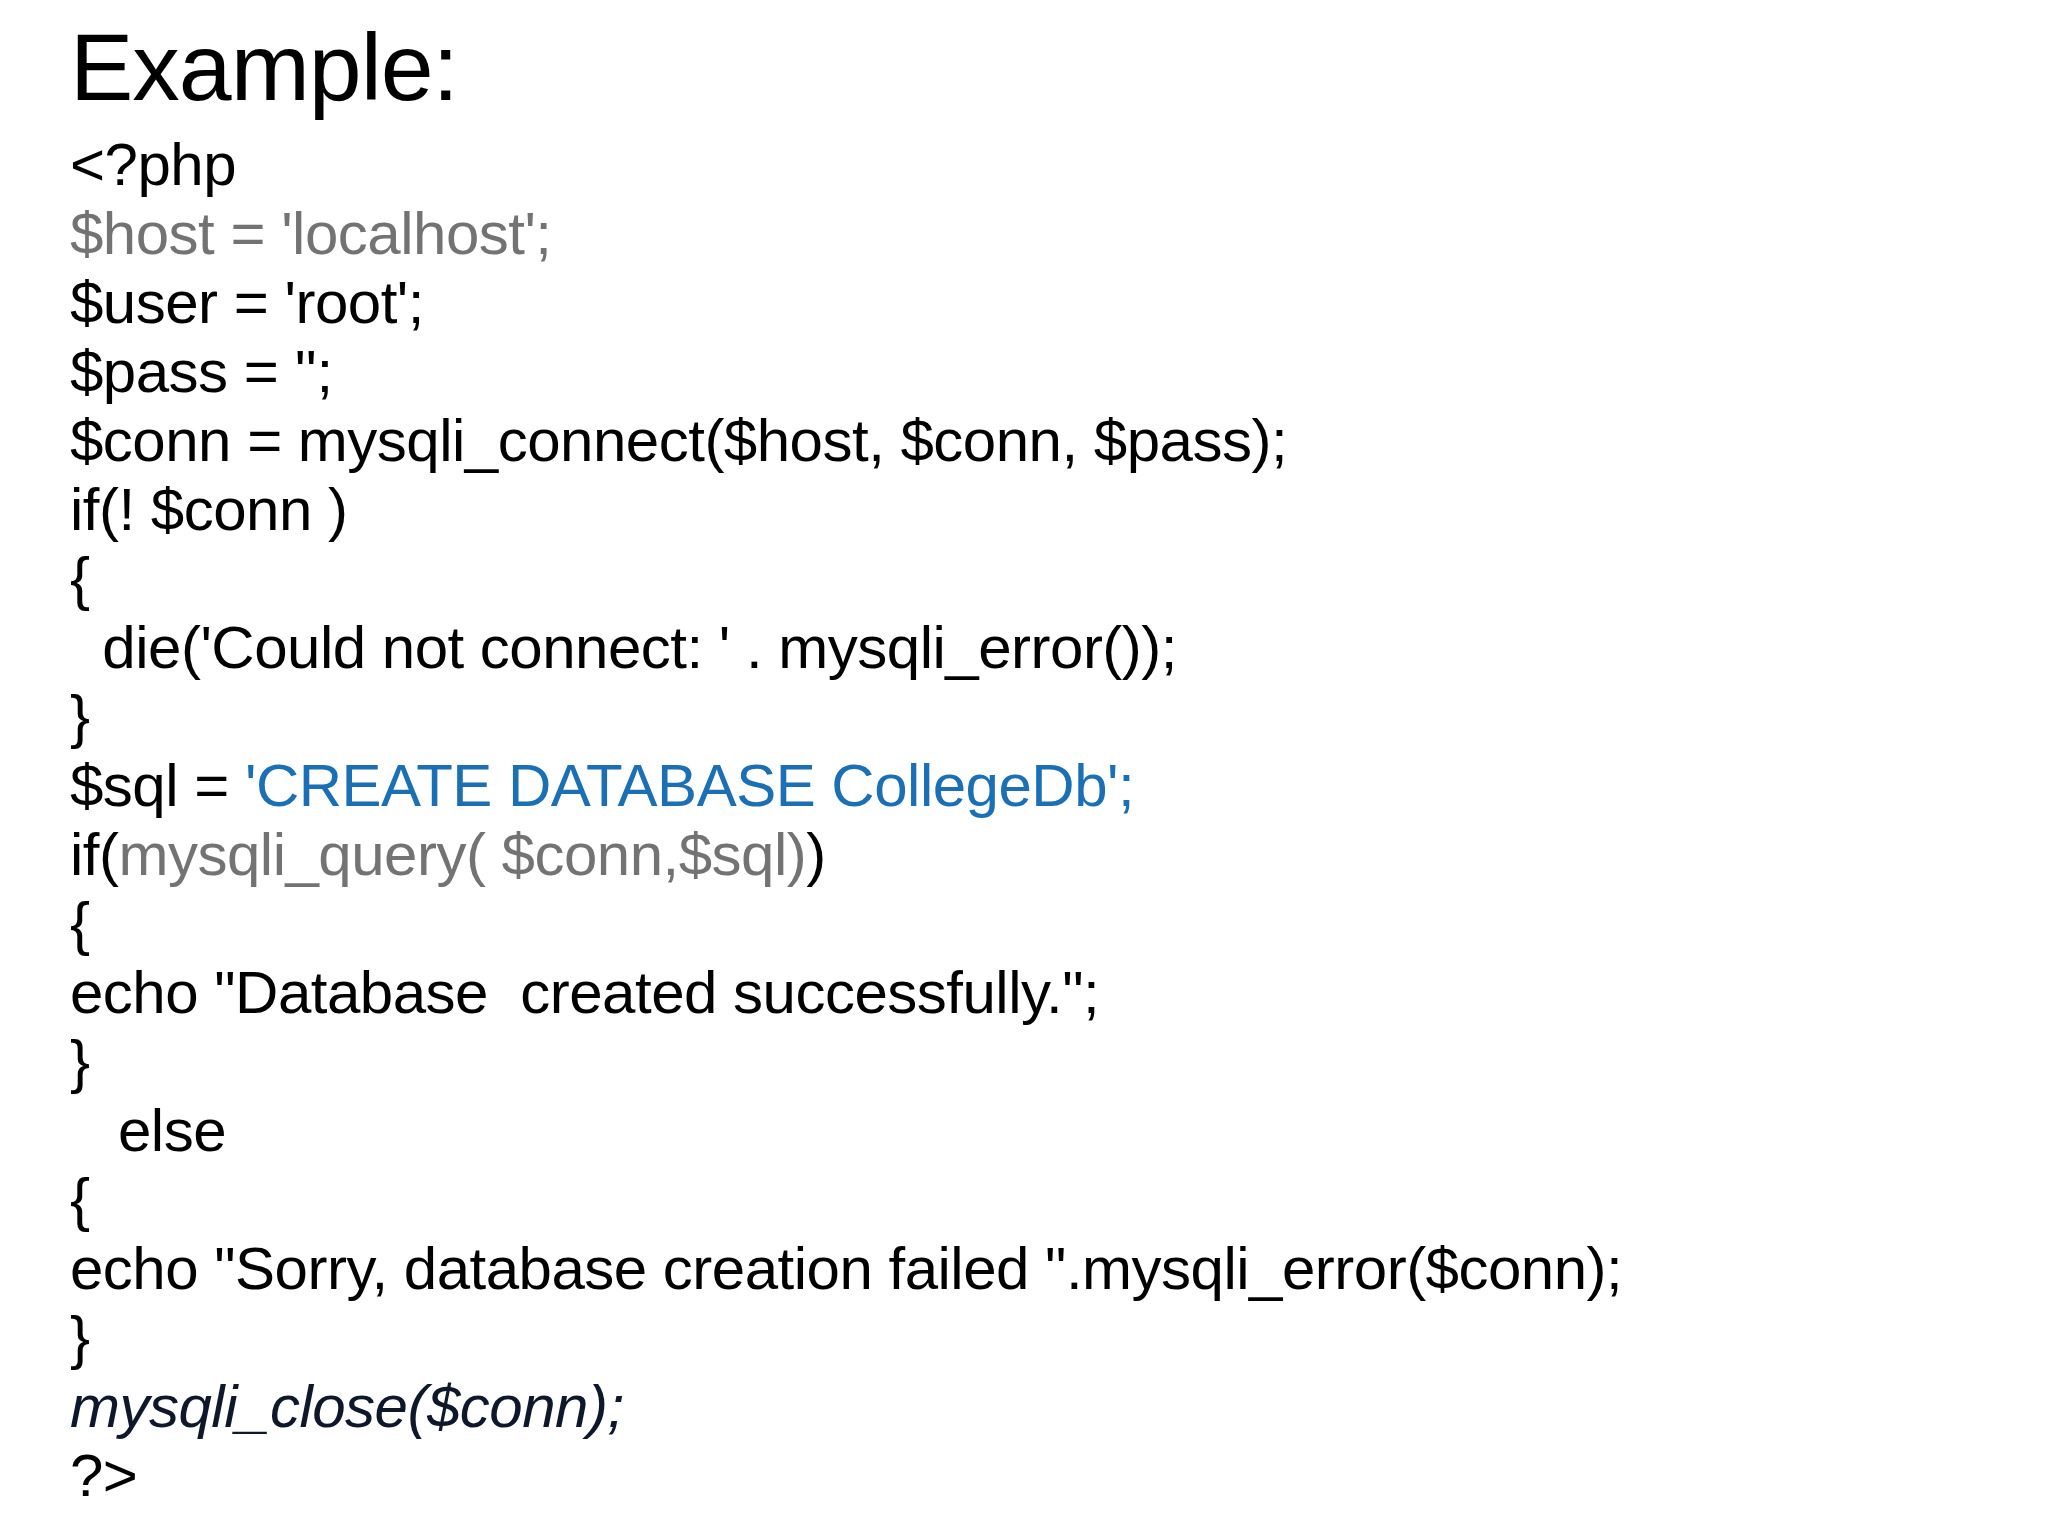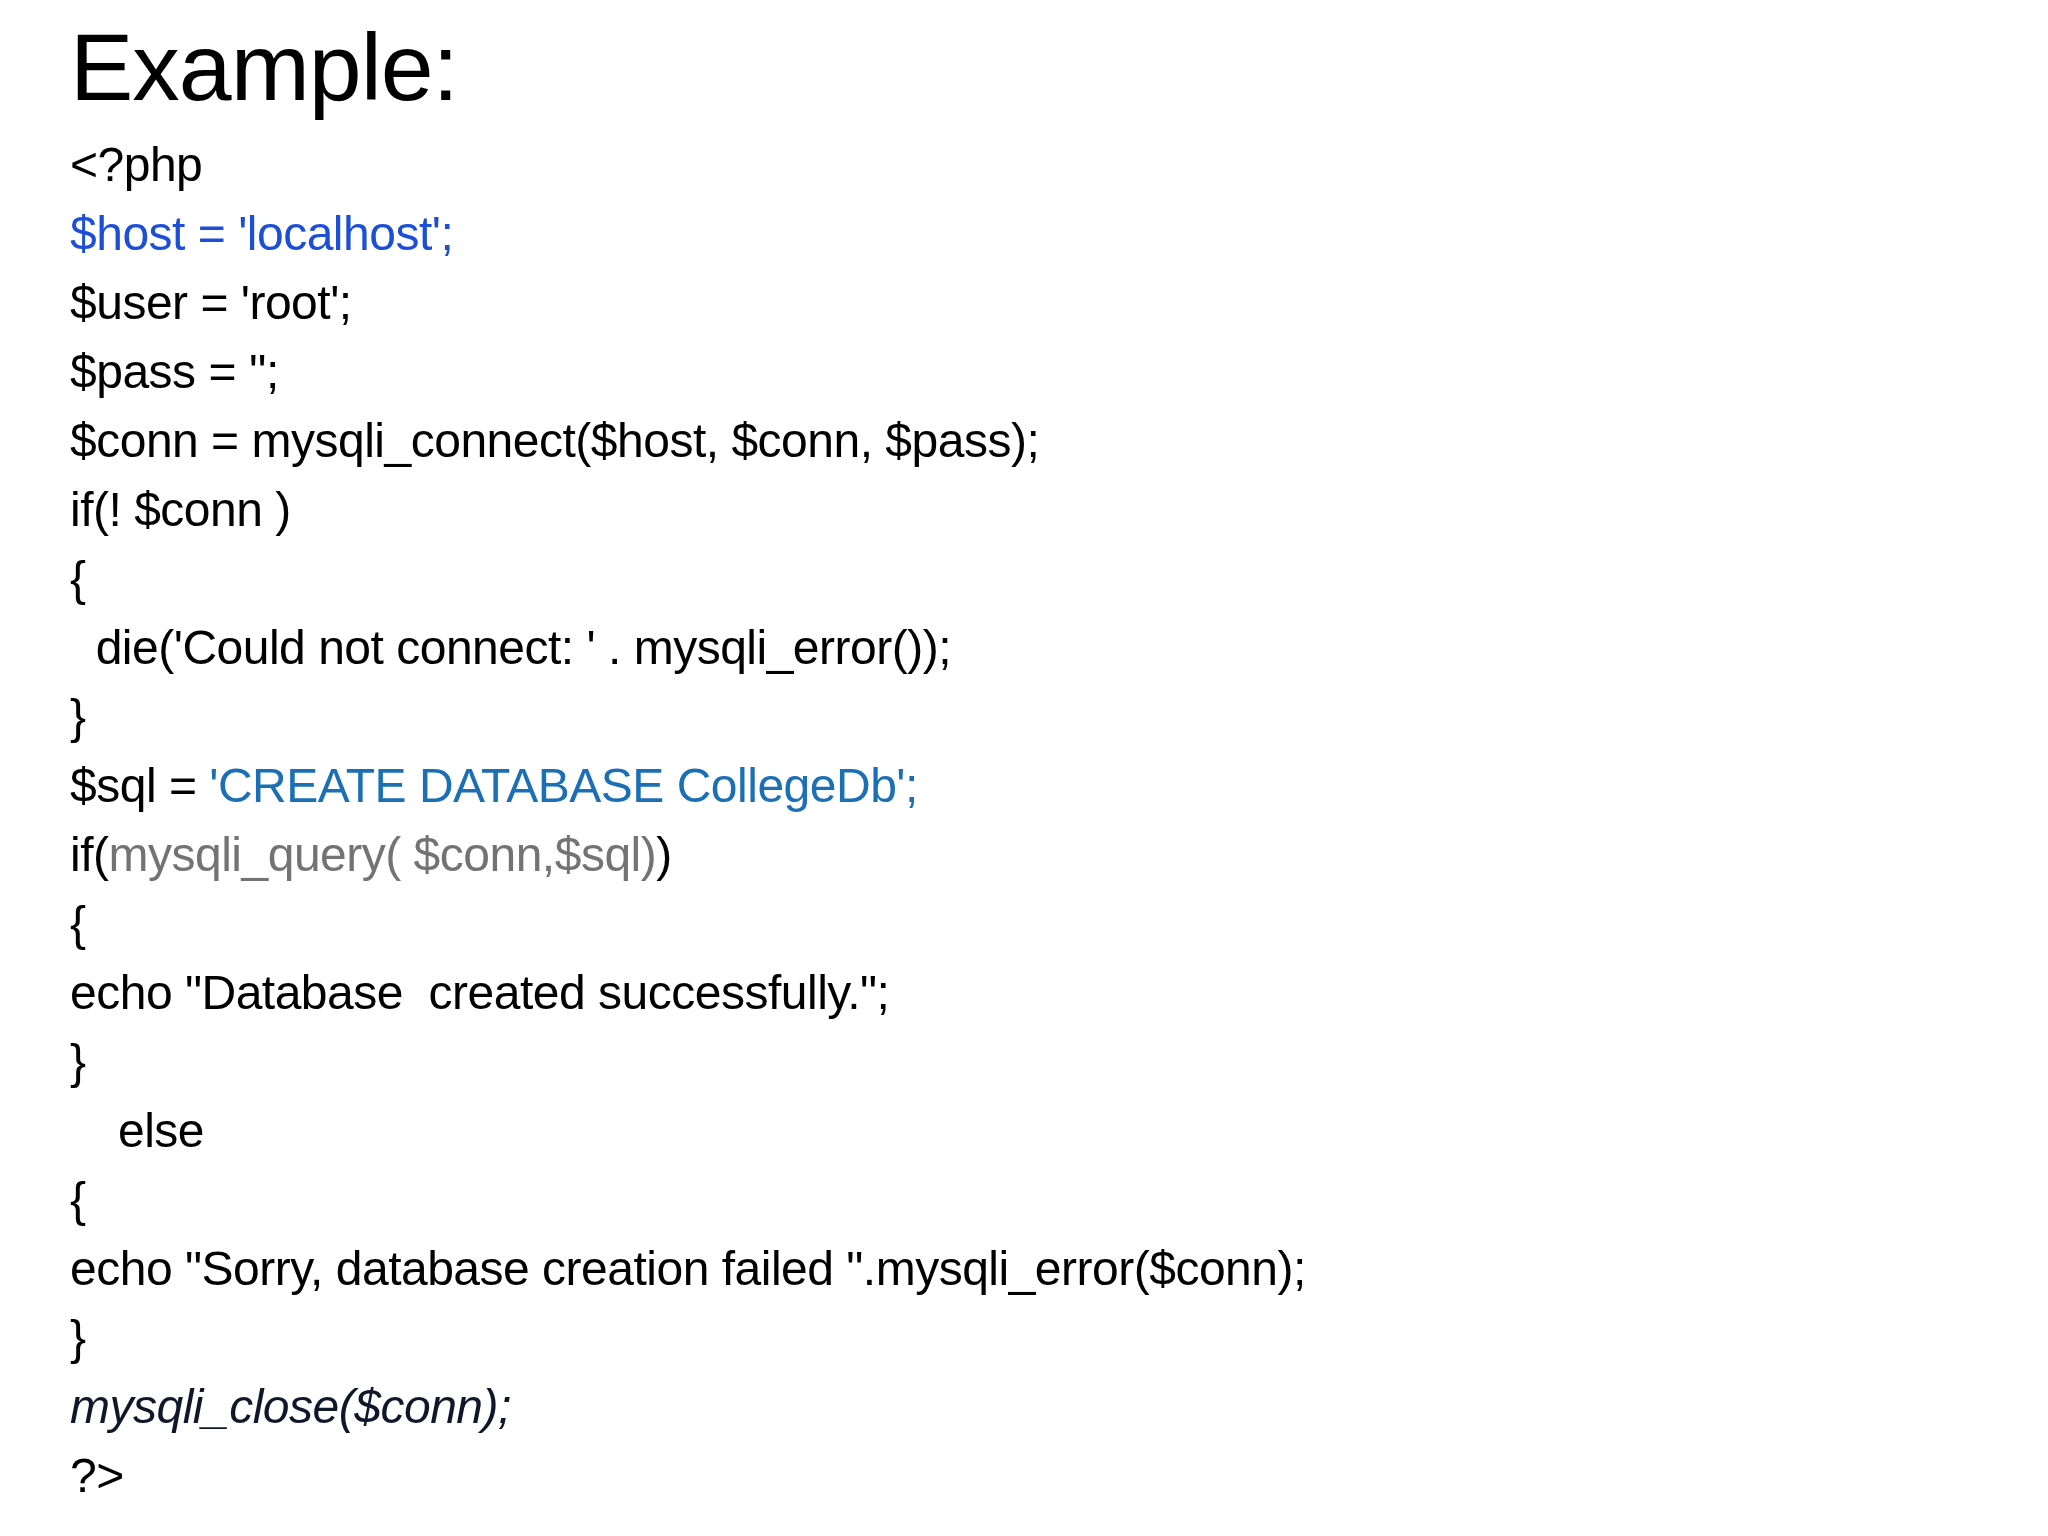--- a/index.html
+++ b/index.html
@@ -26,34 +26,34 @@
     font-weight: 400;
     line-height: 1.12;
     margin: 0 0 10px 0;
     letter-spacing: -1px;
     color: #000000;
   }
   .code {
     margin: 0;
   }
   .code-line {
-    font-size: 48px;
+    font-size: 60px;
     line-height: 69px;
     white-space: pre-wrap;
     letter-spacing: -0.5px;
   }
 </style>
 </head>
 <body>
 
 <div class="slide">
   <h1 class="title">Example:</h1>
   <div class="code" id="code">
       <div class="code-line"><span style="color: rgb(0, 0, 0);">&lt;?php</span></div>
-      <div class="code-line"><span style="color: #1d4ed8;">$host = 'localhost';</span></div>
+      <div class="code-line"><span style="color: #737373;">$host = 'localhost';</span></div>
       <div class="code-line"><span style="color: rgb(0, 0, 0);">$user = 'root';</span></div>
       <div class="code-line"><span style="color: rgb(0, 0, 0);">$pass = '';</span></div>
       <div class="code-line"><span style="color: rgb(0, 0, 0);">$conn = mysqli_connect($host, $conn, $pass);</span></div>
       <div class="code-line"><span style="color: rgb(0, 0, 0);">if(! $conn )</span></div>
       <div class="code-line"><span style="color: rgb(0, 0, 0);">{</span></div>
       <div class="code-line"><span style="color: rgb(0, 0, 0);">  die('Could not connect: ' . mysqli_error());</span></div>
       <div class="code-line"><span style="color: rgb(0, 0, 0);">}</span></div>
       <div class="code-line"><span style="color: rgb(0, 0, 0);">$sql = </span><span style="color: rgb(27, 111, 181);">'CREATE DATABASE CollegeDb';</span></div>
       <div class="code-line"><span style="color: rgb(0, 0, 0);">if(</span><span style="color: #737373;">mysqli_query( $conn,$sql)</span><span style="color: rgb(0, 0, 0);">)</span></div>
       <div class="code-line"><span style="color: rgb(0, 0, 0);">{</span></div>

